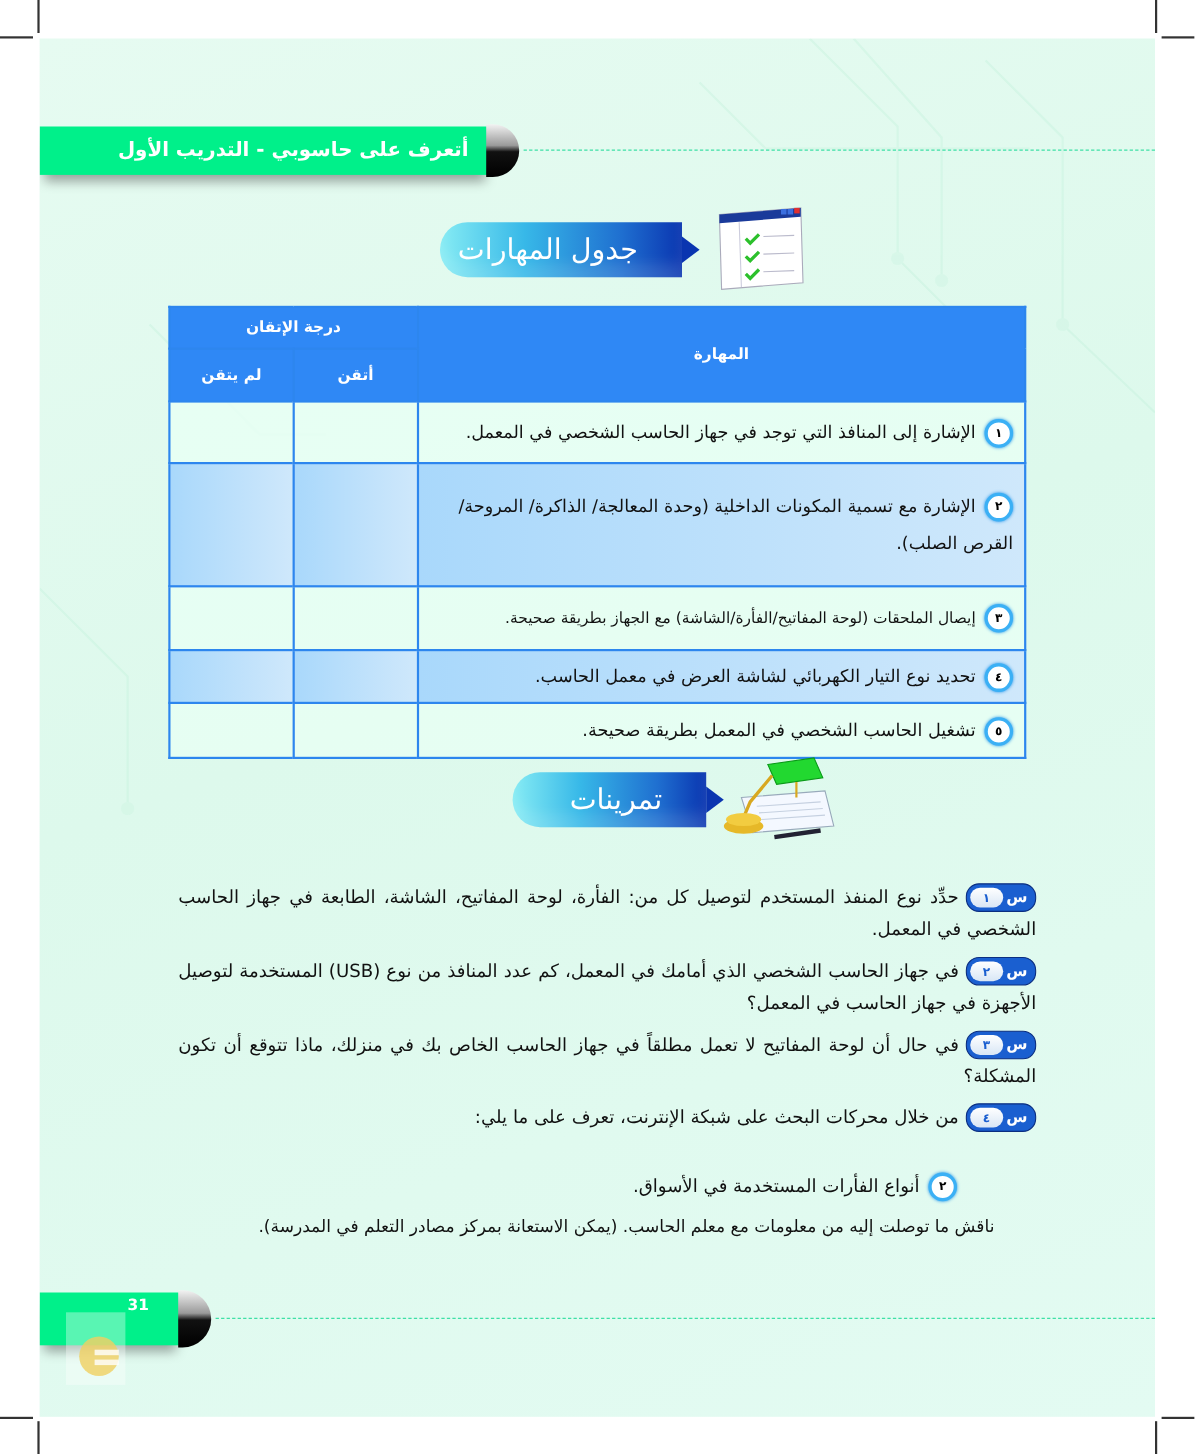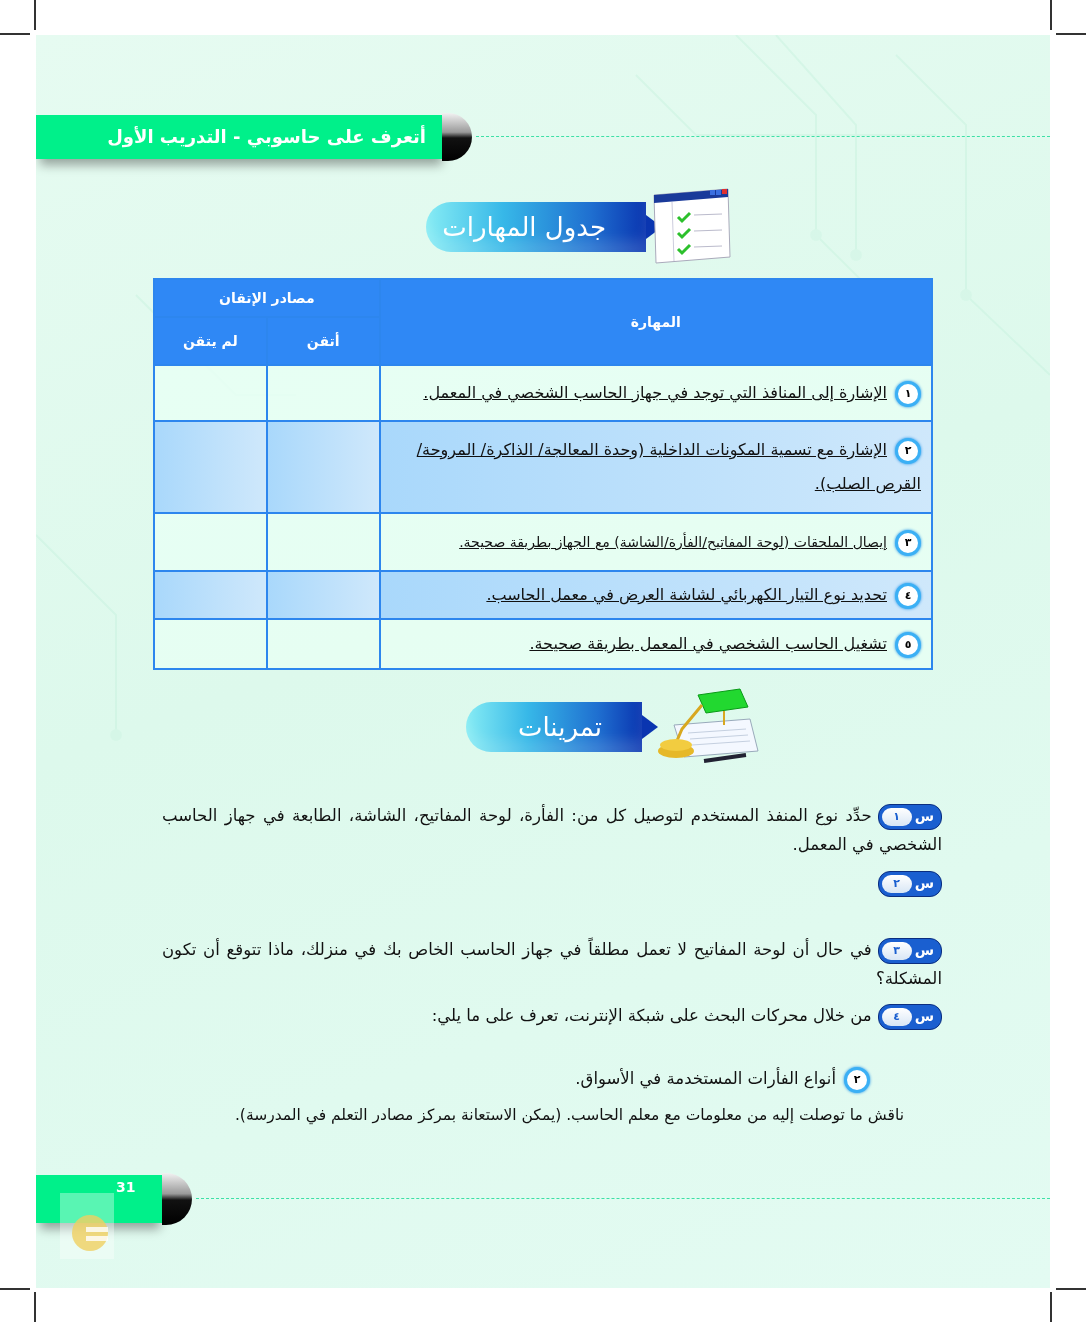--- a/index.html
+++ b/index.html
@@ -25,21 +25,21 @@
             border-top:12px solid transparent; border-bottom:12px solid transparent; }
   .banner-text { position:absolute; inset:0; padding-right:40px; text-align:right; line-height:50px; color:#fff;
             font-size:26px; direction:rtl; letter-spacing:1px; }
   
   table.skills { position:absolute; left:117px; top:243px; width:780px; border-collapse:collapse; direction:rtl;
             font-family:"DejaVu Sans", sans-serif; }
   table.skills td, table.skills th { border:2px solid #2d86ee; }
   table.skills th { background:#2f88f5; color:#fff; font-weight:bold; font-size:14px; }
   .row-light td { background: rgba(232,255,243,.85); }
   .row-blue td { background: linear-gradient(90deg,#a9d8fb,#cfe8fb); }
-  .skill-cell { text-align:right; padding:6px 10px 6px 14px; font-size:16px; color:#111; line-height:34px;text-decoration:underline; }
+  .skill-cell { text-align:right; padding:6px 10px 6px 14px; font-size:16px; color:#111; line-height:34px; }
   .num { display:inline-flex; align-items:center; justify-content:center; width:20px; height:20px; border-radius:50%;
          background:#fff; border:3px solid #3bb0f5; box-shadow:0 0 3px #1a8fe8; font-size:11px; font-weight:bold;
          margin-left:8px; vertical-align:middle; color:#000; }
   
   .ex { position:absolute; right:108px; width:780px; direction:rtl; text-align:justify; font-size:16.5px;
         line-height:29px; color:#111; }
   .qbadge { display:inline-flex; align-items:center; height:24px; border-radius:12px; background:#1a5fd0;
             border:1.5px solid #0b2e80; padding:0 4px 0 3px; margin-left:6px; vertical-align:middle; }
   .qbadge .s { color:#fff; font-size:14px; font-weight:bold; padding:0 3px; }
   .qbadge .n { width:30px; height:18px; border-radius:9px; background:linear-gradient(#fff,#d8e6f5); font-size:11px;
@@ -81,21 +81,21 @@
         <circle cx="930" cy="260" r="6"></circle>
         <circle cx="80" cy="700" r="6"></circle>
       </g>
   </svg>
 
   <div class="hdr-bar"></div>
   <div class="hdr-cap"></div>
   <div class="hdr-title">أتعرف على حاسوبي - التدريب الأول</div>
   <div class="dash" style="left:440px;top:101px;width:574px;"></div>
 
-  <div class="banner" style="left:390px;top:167px;width:220px;">
+  <div class="banner" style="left:364px;top:167px;width:220px;">
     <div class="banner-text">جدول المهارات</div>
   </div>
   <svg style="position:absolute;left:612px;top:152px;" width="86" height="80">
     <polygon points="6,8 80,2 82,70 8,76" fill="#fff" stroke="#aab" stroke-width="1"></polygon>
     <polygon points="6,8 80,2 80,10 6,16" fill="#1a3a9a"></polygon>
     <rect x="62" y="3" width="5" height="5" fill="#3b6fe0"></rect>
       <rect x="68" y="3" width="5" height="5" fill="#3b6fe0"></rect>
       <rect x="74" y="2" width="5" height="5" fill="#e03030"></rect>
     <line x1="24" y1="15" x2="26" y2="74" stroke="#ccd"></line>
     <path d="M30 30 l4 4 l8 -8" stroke="#2cc02c" stroke-width="3" fill="none"></path>
@@ -105,34 +105,34 @@
         <line x1="46" y1="28" x2="74" y2="27"></line>
         <line x1="46" y1="44" x2="74" y2="43"></line>
         <line x1="46" y1="60" x2="74" y2="59"></line>
       </g>
   </svg>
 
   <table class="skills">
     <thead>
       <tr>
         <th rowspan="2" style="width:556px;height:80px;">المهارة</th>
-        <th colspan="2" style="height:34px;">مصادر الإتقان</th>
+        <th colspan="2" style="height:34px;">درجة الإتقان</th>
       </tr>
       <tr>
         <th style="width:110px;height:44px;">أتقن</th>
         <th style="width:110px;">لم يتقن</th>
       </tr>
     </thead>
     <tbody>
       <tr class="row-light" style="height:56px;">
         <td class="skill-cell"><span class="num">١</span><span>الإشارة إلى المنافذ التي توجد في جهاز الحاسب الشخصي في المعمل.</span></td>
         <td></td>
         <td></td>
       </tr>
-      <tr class="row-blue" style="height:92px;">
+      <tr class="row-blue" style="height:112px;">
         <td class="skill-cell"><span class="num">٢</span><span>الإشارة مع تسمية المكونات الداخلية (وحدة المعالجة/ الذاكرة/ المروحة/ القرص الصلب).</span></td>
         <td></td>
         <td></td>
       </tr>
       <tr class="row-light" style="height:58px;">
         <td class="skill-cell" style="font-size:14px;"><span class="num">٣</span><span>إيصال الملحقات (لوحة المفاتيح/الفأرة/الشاشة) مع الجهاز بطريقة صحيحة.</span></td>
         <td></td>
         <td></td>
       </tr>
       <tr class="row-blue" style="height:44px;">
@@ -169,21 +169,21 @@
   <div class="ex" style="top:766px;">
     <span class="qbadge">
         <span class="s">س</span>
         <span class="n">١</span>
       </span><span>حدِّد نوع المنفذ المستخدم لتوصيل كل من: الفأرة، لوحة المفاتيح، الشاشة، الطابعة في جهاز الحاسب الشخصي في المعمل.</span>
   </div>
   <div class="ex" style="top:833px;">
     <span class="qbadge">
         <span class="s">س</span>
         <span class="n">٢</span>
-      </span>
+      </span><span>في جهاز الحاسب الشخصي الذي أمامك في المعمل، كم عدد المنافذ من نوع (USB) المستخدمة لتوصيل الأجهزة في جهاز الحاسب في المعمل؟</span>
   </div>
   <div class="ex" style="top:900px;">
     <span class="qbadge">
         <span class="s">س</span>
         <span class="n">٣</span>
       </span><span>في حال أن لوحة المفاتيح لا تعمل مطلقاً في جهاز الحاسب الخاص بك في منزلك، ماذا تتوقع أن تكون المشكلة؟</span>
   </div>
   <div class="ex" style="top:966px;">
     <span class="qbadge">
         <span class="s">س</span>

